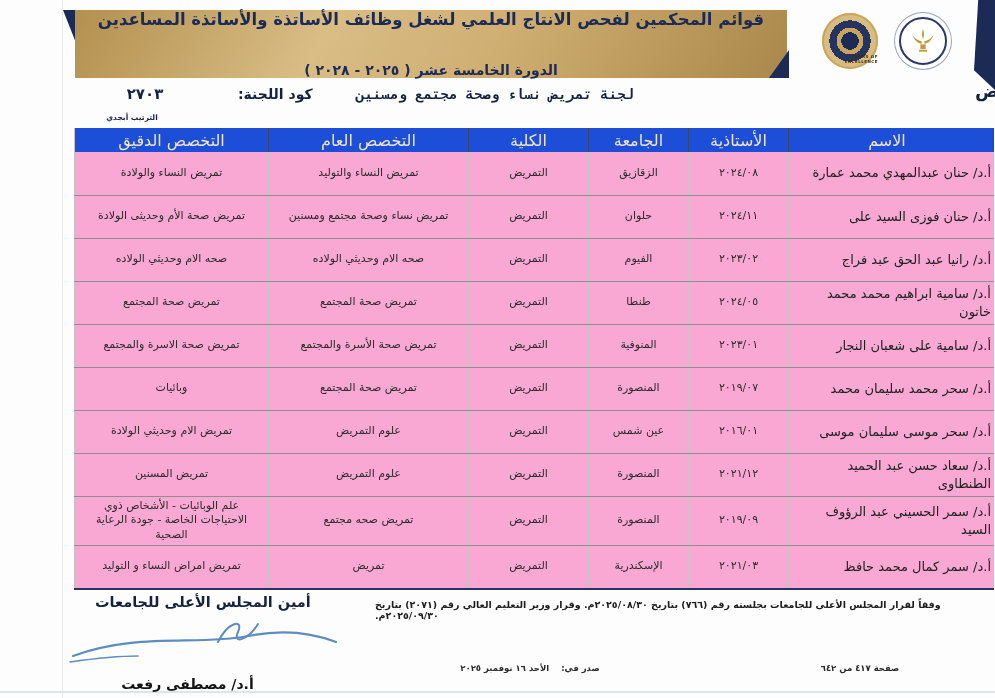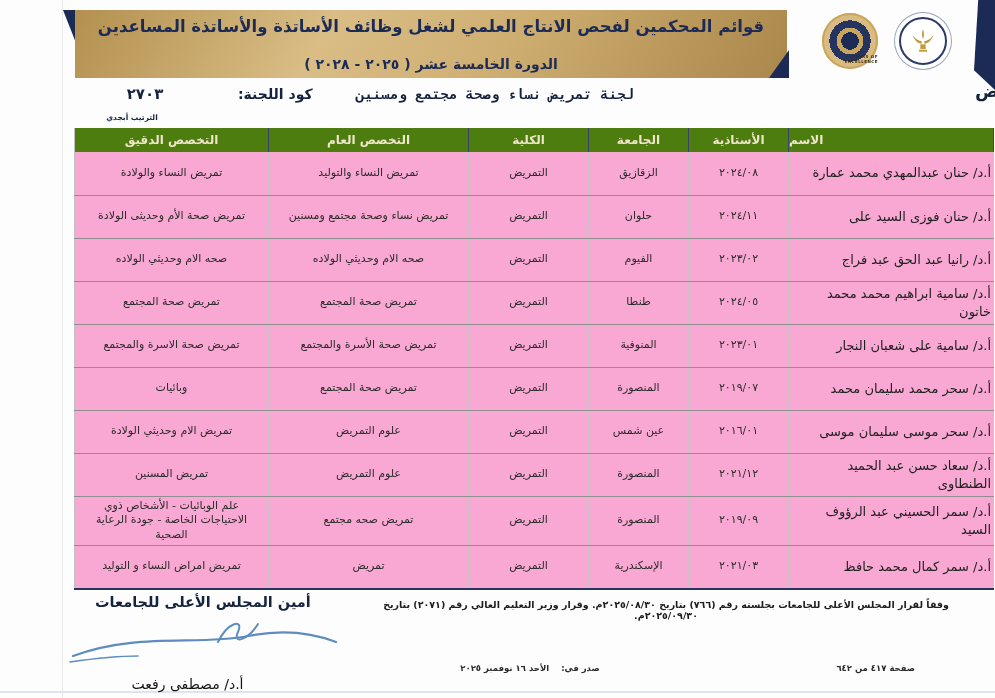--- a/index.html
+++ b/index.html
@@ -4,21 +4,21 @@
 <style>
   * { margin:0; padding:0; box-sizing:border-box; }
   body { background:#ffffff; font-family:"DejaVu Sans", sans-serif; }
   .page { position:relative; width:995px; height:698px; background:#fdfdfd; overflow:hidden; direction:rtl; }
   .scan-edge-v { position:absolute; left:62px; top:0; bottom:0; width:1px; background:#e7e7e7; }
   .scan-edge-b { position:absolute; left:0; right:0; top:691px; height:2px; background:#dde4ee; }
 
   
   .banner { position:absolute; left:75px; top:10px; width:712px; height:68px;
     background:linear-gradient(120deg,#b3904f 0%, #d9bd85 35%, #cfae72 60%, #aa874a 100%);
-    color:#1c2b55; text-align:center; display:flex; flex-direction:column; justify-content:center; gap:20px; }
+    color:#1c2b55; text-align:center; display:flex; flex-direction:column; justify-content:space-between; gap:20px; }
   .banner-line1 { font-size:16.5px; font-weight:bold; }
   .banner-line2 { font-size:14px; font-weight:bold; letter-spacing:1px; }
   .wedge-left { position:absolute; left:63px; top:10px; width:15px; height:38px; background:#1c2b55;
     clip-path:polygon(0 0,100% 0,100% 100%); }
   .wedge-right { position:absolute; left:769px; top:50px; width:20px; height:28px; background:#1c2b55;
     clip-path:polygon(0 100%,100% 0,100% 100%); }
   .ribbon-right { position:absolute; left:974px; top:0; width:21px; height:90px; background:#1c2b55;
     clip-path:polygon(20% 0,100% 0,100% 100%,0 78%); }
 
   
@@ -38,39 +38,39 @@
     font-size:14px; font-weight:bold; color:#15223f; }
   .code-value { position:absolute; top:85px; left:100px; width:90px; text-align:center;
     font-size:15px; font-weight:bold; color:#15223f; letter-spacing:6px; }
   .order-note { position:absolute; top:113px; left:97px; width:70px; text-align:center;
     font-size:7.5px; font-weight:bold; color:#15223f; }
   .edge-fragment { position:absolute; top:80px; left:975px; font-size:18px; font-weight:bold; color:#15223f; }
 
   
   .table-wrap { position:absolute; left:75px; top:128px; width:919px; }
   table { border-collapse:collapse; width:919px; table-layout:fixed; border-bottom:2.5px solid #26355e; border-left:1px solid #c2c2c2; }
-  thead th { background:#4d7c0f; color:#efe5c9; font-size:12px; font-weight:bold; height:24px;
+  thead th { background:#1d4ed8; color:#efe5c9; font-size:16px; font-weight:normal; height:24px;
     text-align:center; border-inline-start:1px solid #3a4468; }
-  thead th:first-child { text-align:left; padding-left:0; padding-right:8px; }
+  thead th:first-child { text-align:center; padding-left:0; padding-right:8px; }
   tbody td { height:43px; font-size:11px; color:#2b2b2b; text-align:center;
     border-bottom:1.6px solid #8f8f8f; border-inline-start:1px solid #c6c6c6;
     background:#f9a8d4; padding:2px 5px; line-height:1.35; }
   tbody td.name-cell { text-align:right; padding-right:2px; font-size:13px; color:#222; }
 
   
-  .decree { position:absolute; top:599px; left:375px; width:582px; text-align:center;
+  .decree { position:absolute; top:599px; left:375px; width:582px; text-align:left;
     font-size:9.5px; font-weight:bold; color:#1c1c1c; }
   .secretary-title { position:absolute; top:594px; left:95px; width:245px; text-align:left;
     font-size:14.5px; font-weight:bold; color:#16233f; }
   .signature { position:absolute; left:68px; top:612px; width:275px; height:52px; }
   .secretary-name { position:absolute; top:676px; left:105px; width:165px; text-align:center;
-    font-size:14px; font-weight:normal; color:#141414; }
+    font-size:14px; font-weight:bold; color:#141414; }
   .issued { position:absolute; top:663px; left:455px; width:150px; font-size:8.5px; color:#2a2a2a;
     font-weight:bold; display:flex; gap:12px; justify-content:center; }
-  .page-info { position:absolute; top:663px; left:805px; width:110px; 
+  .page-info { position:absolute; top:663px; left:805px; width:110px; text-align:center;
     font-size:8.5px; font-weight:bold; color:#2a2a2a; }
 </style>
 </head>
 <body>
 
 <div class="page">
 
   <div class="scan-edge-v"></div>
   <div class="scan-edge-b"></div>
 

